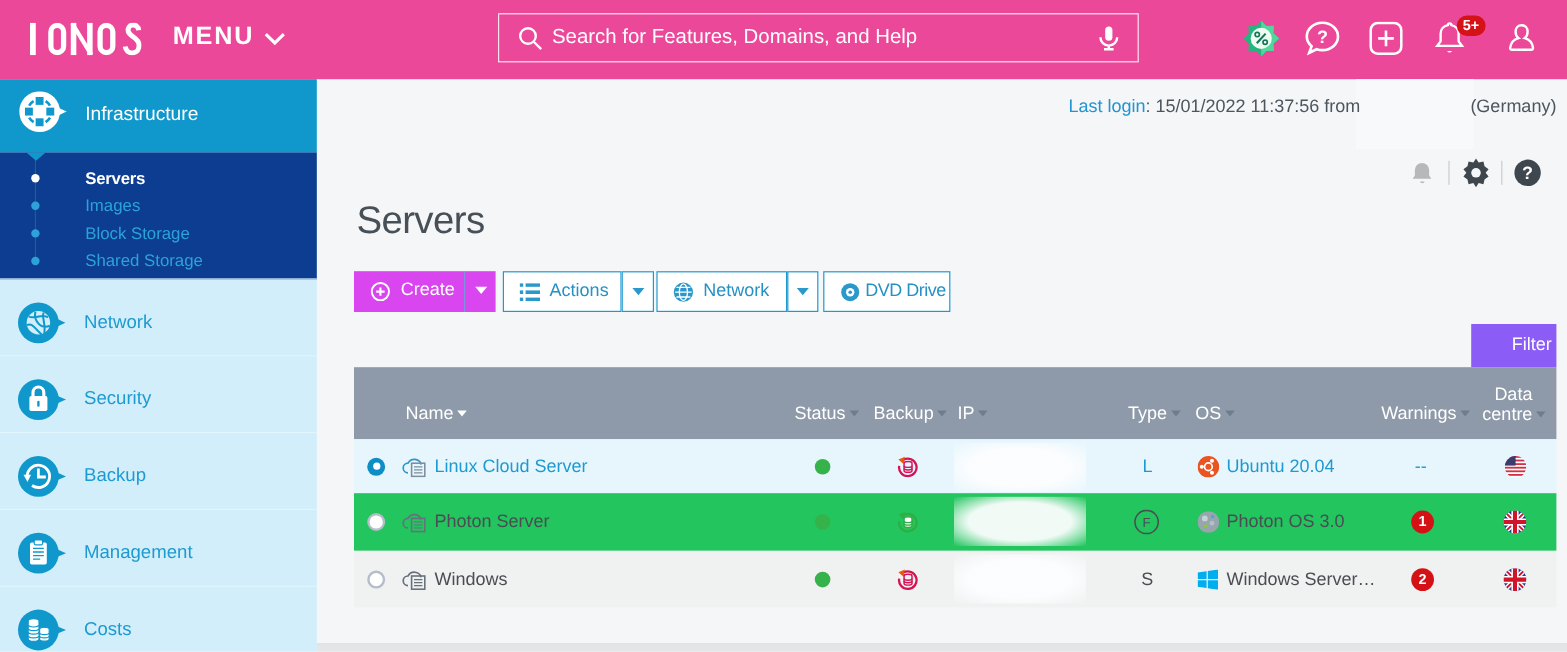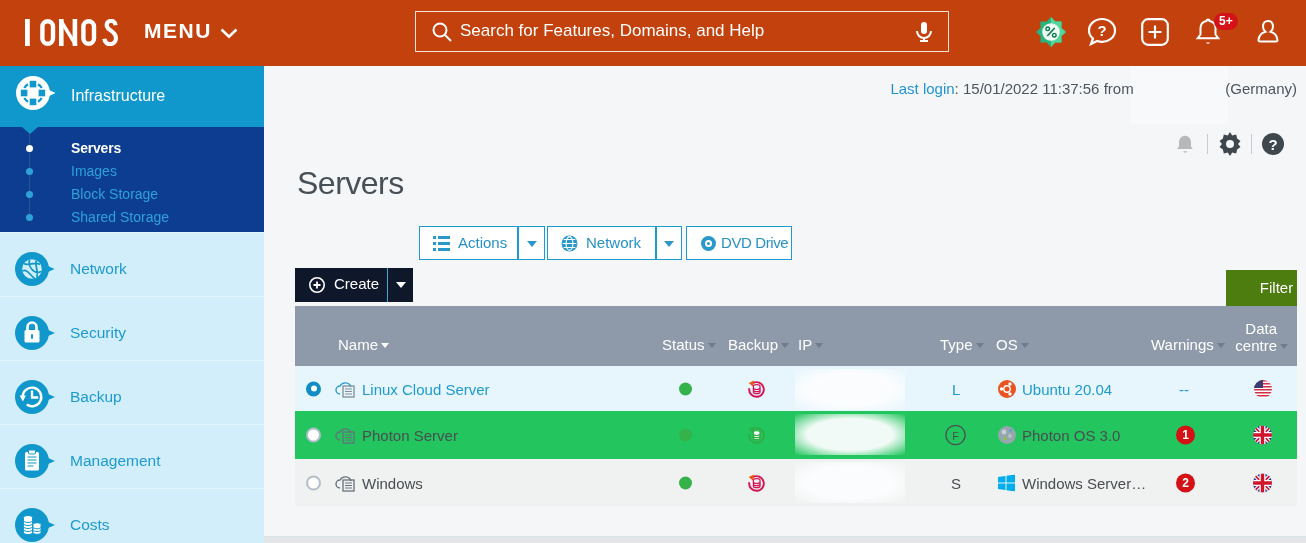--- a/index.html
+++ b/index.html
@@ -1,17 +1,17 @@
 <!DOCTYPE html>
 <html><head>
 <meta charset="utf-8">
 <style>
   * { margin:0; padding:0; box-sizing:border-box; }
   html,body { width:1306px; height:543px; overflow:hidden; font-family:"Liberation Sans", sans-serif; background:#f5f6f7; }
-  .navbar { position:absolute; left:0; top:0; width:1306px; height:66px; background:#c2410c; }
+  .navbar { position:absolute; left:0; top:0; width:1306px; height:66px; background:#ec4899; }
   .logo { position:absolute; left:25px; top:19px; width:93px; height:27px; }
   .menu { position:absolute; left:144px; top:19px; color:#fff; font-size:21px; font-weight:bold; letter-spacing:1.5px; }
   .menu svg { vertical-align:-1px; margin-left:8px; }
   .search { position:absolute; left:415px; top:11px; width:534px; height:41px; border:1.5px solid rgba(255,255,255,0.85); border-radius:0; color:#fff; }
   .search .ph { position:absolute; left:44px; top:9px; font-size:17px; color:#fff; }
 
   
   .sidebar { position:absolute; left:0; top:66px; width:264px; height:477px; background:#d1eefa; }
   .sb-active { position:absolute; left:0; top:0; width:264px; height:61px; background:#1098cc;padding-left:37px; }
   .sb-active .notch { position:absolute; z-index:3; left:22px; top:61px; width:0; height:0; border-left:8px solid transparent; border-right:8px solid transparent; border-top:7px solid #1098cc; }
@@ -26,23 +26,23 @@
   .sb-ic { position:absolute; left:15px; top:18px; }
 
   
   .lastlogin { position:absolute; top:80px; right:9px; font-size:15px; color:#4d565e; white-space:nowrap; }
   .lastlogin .lnk { color:#2094d4; }
   .blurbox { position:absolute; left:1130px; top:66px; width:98px; height:58px; background:#f8f9fa; }
   .toolrow { position:absolute; top:132px; left:1170px; width:120px; height:24px; }
   .h1 { position:absolute; left:297px; top:165px; font-size:32px; color:#474f57; letter-spacing:-0.5px; }
   .btnrow { position:absolute; left:295px; top:226px; height:34px; }
   .btn { position:absolute; top:0; height:34px; font-size:15px; line-height:32px; white-space:nowrap; }
-  .btn.solid { background:#0f172a; color:#fff;margin-top:42px; }
+  .btn.solid { background:#d946ef; color:#fff; }
   .btn.ghost { background:#fff; border:1.5px solid #1d9ad1; color:#2691c5; }
-  .filter { position:absolute; left:1226px; top:270px; width:71px; height:36px; background:#4d7c0f; color:#fff; font-size:15px; text-align:center; line-height:36px;padding-left:30px; }
+  .filter { position:absolute; left:1226px; top:270px; width:71px; height:36px; background:#8b5cf6; color:#fff; font-size:15px; text-align:center; line-height:36px;padding-left:30px; }
 
   
   .thead { position:absolute; left:295px; top:306px; width:1002px; height:60px; background:#8e9aa9; color:#fff; font-size:15px; }
   .th { position:absolute; bottom:13px; }
   .arrow-w { display:inline-block; width:0; height:0; border-left:4px solid transparent; border-right:4px solid transparent; border-top:5px solid #fff; vertical-align:2px; margin-left:3px; }
   .arrow-g { display:inline-block; width:0; height:0; border-left:4px solid transparent; border-right:4px solid transparent; border-top:5px solid #707c8a; vertical-align:2px; margin-left:3px; }
   .row { position:absolute; left:295px; width:1002px; height:47px; font-size:15px; color:#4a4e52; }
   .r1 { top:366px; height:45px; background:#e7f6fd; }
   .r2 { top:411px; height:48px; background:#22c55e; }
   .r3 { top:459px; height:47px; background:#f0f1f1; }

